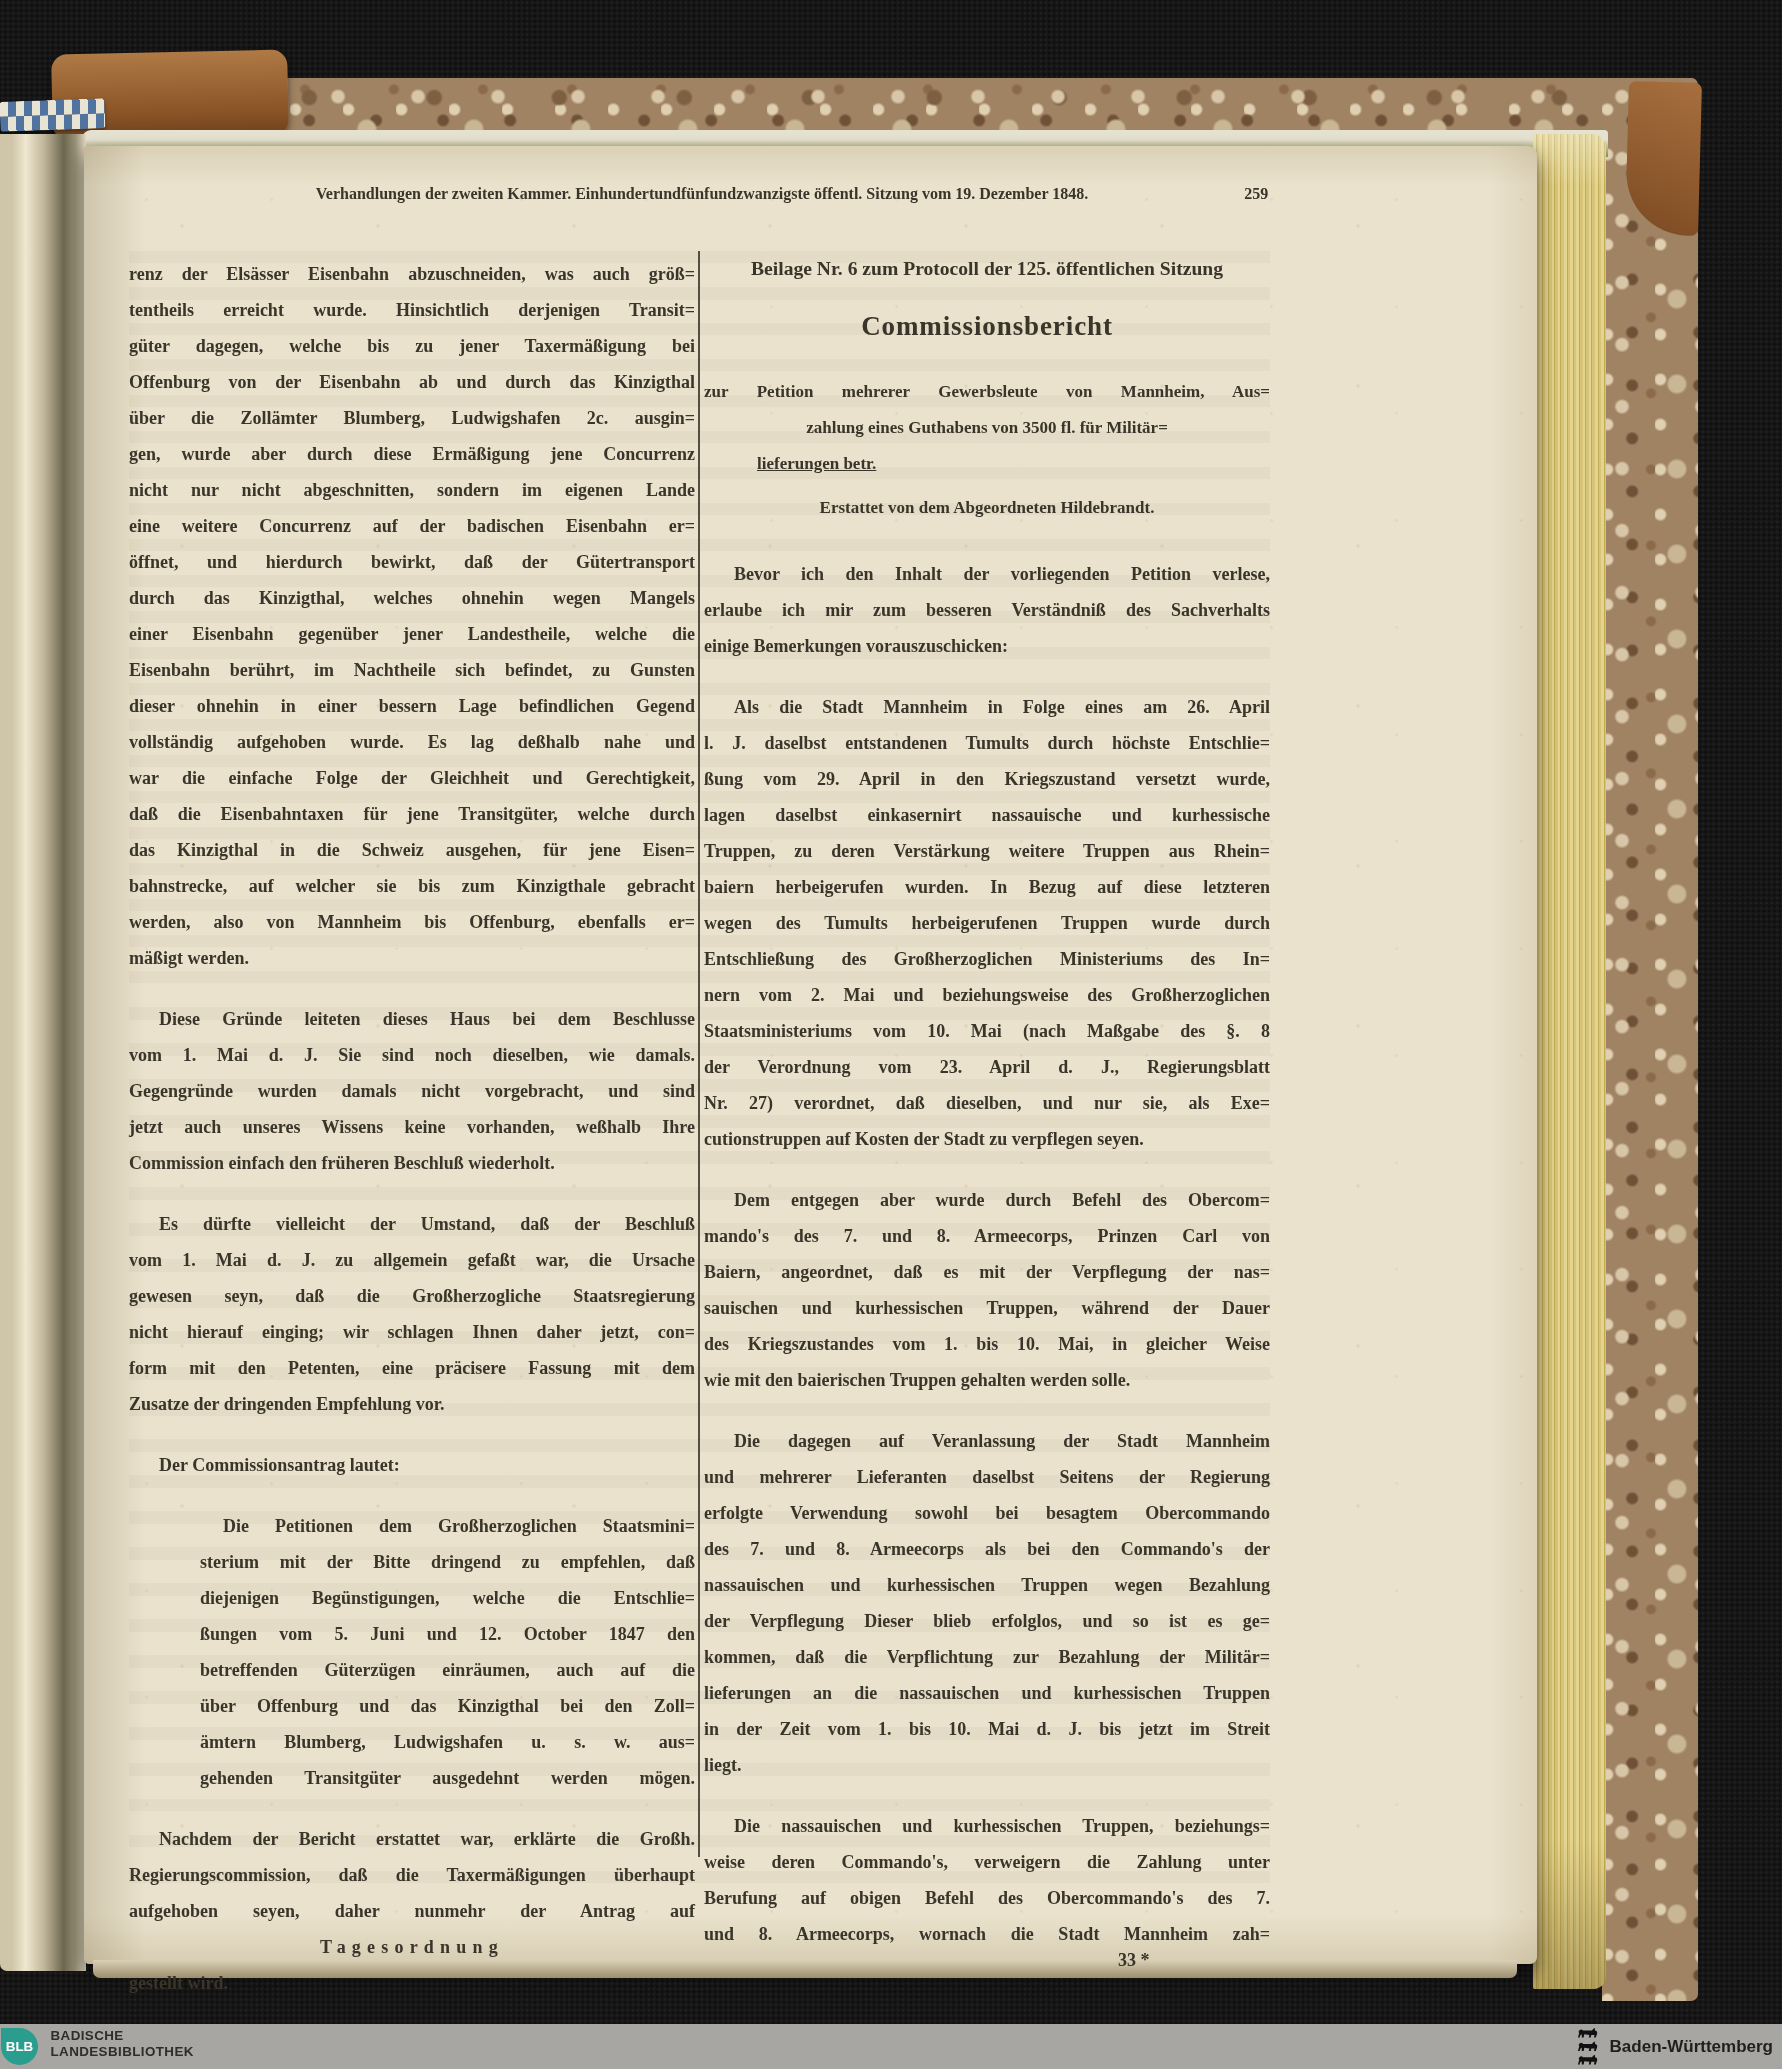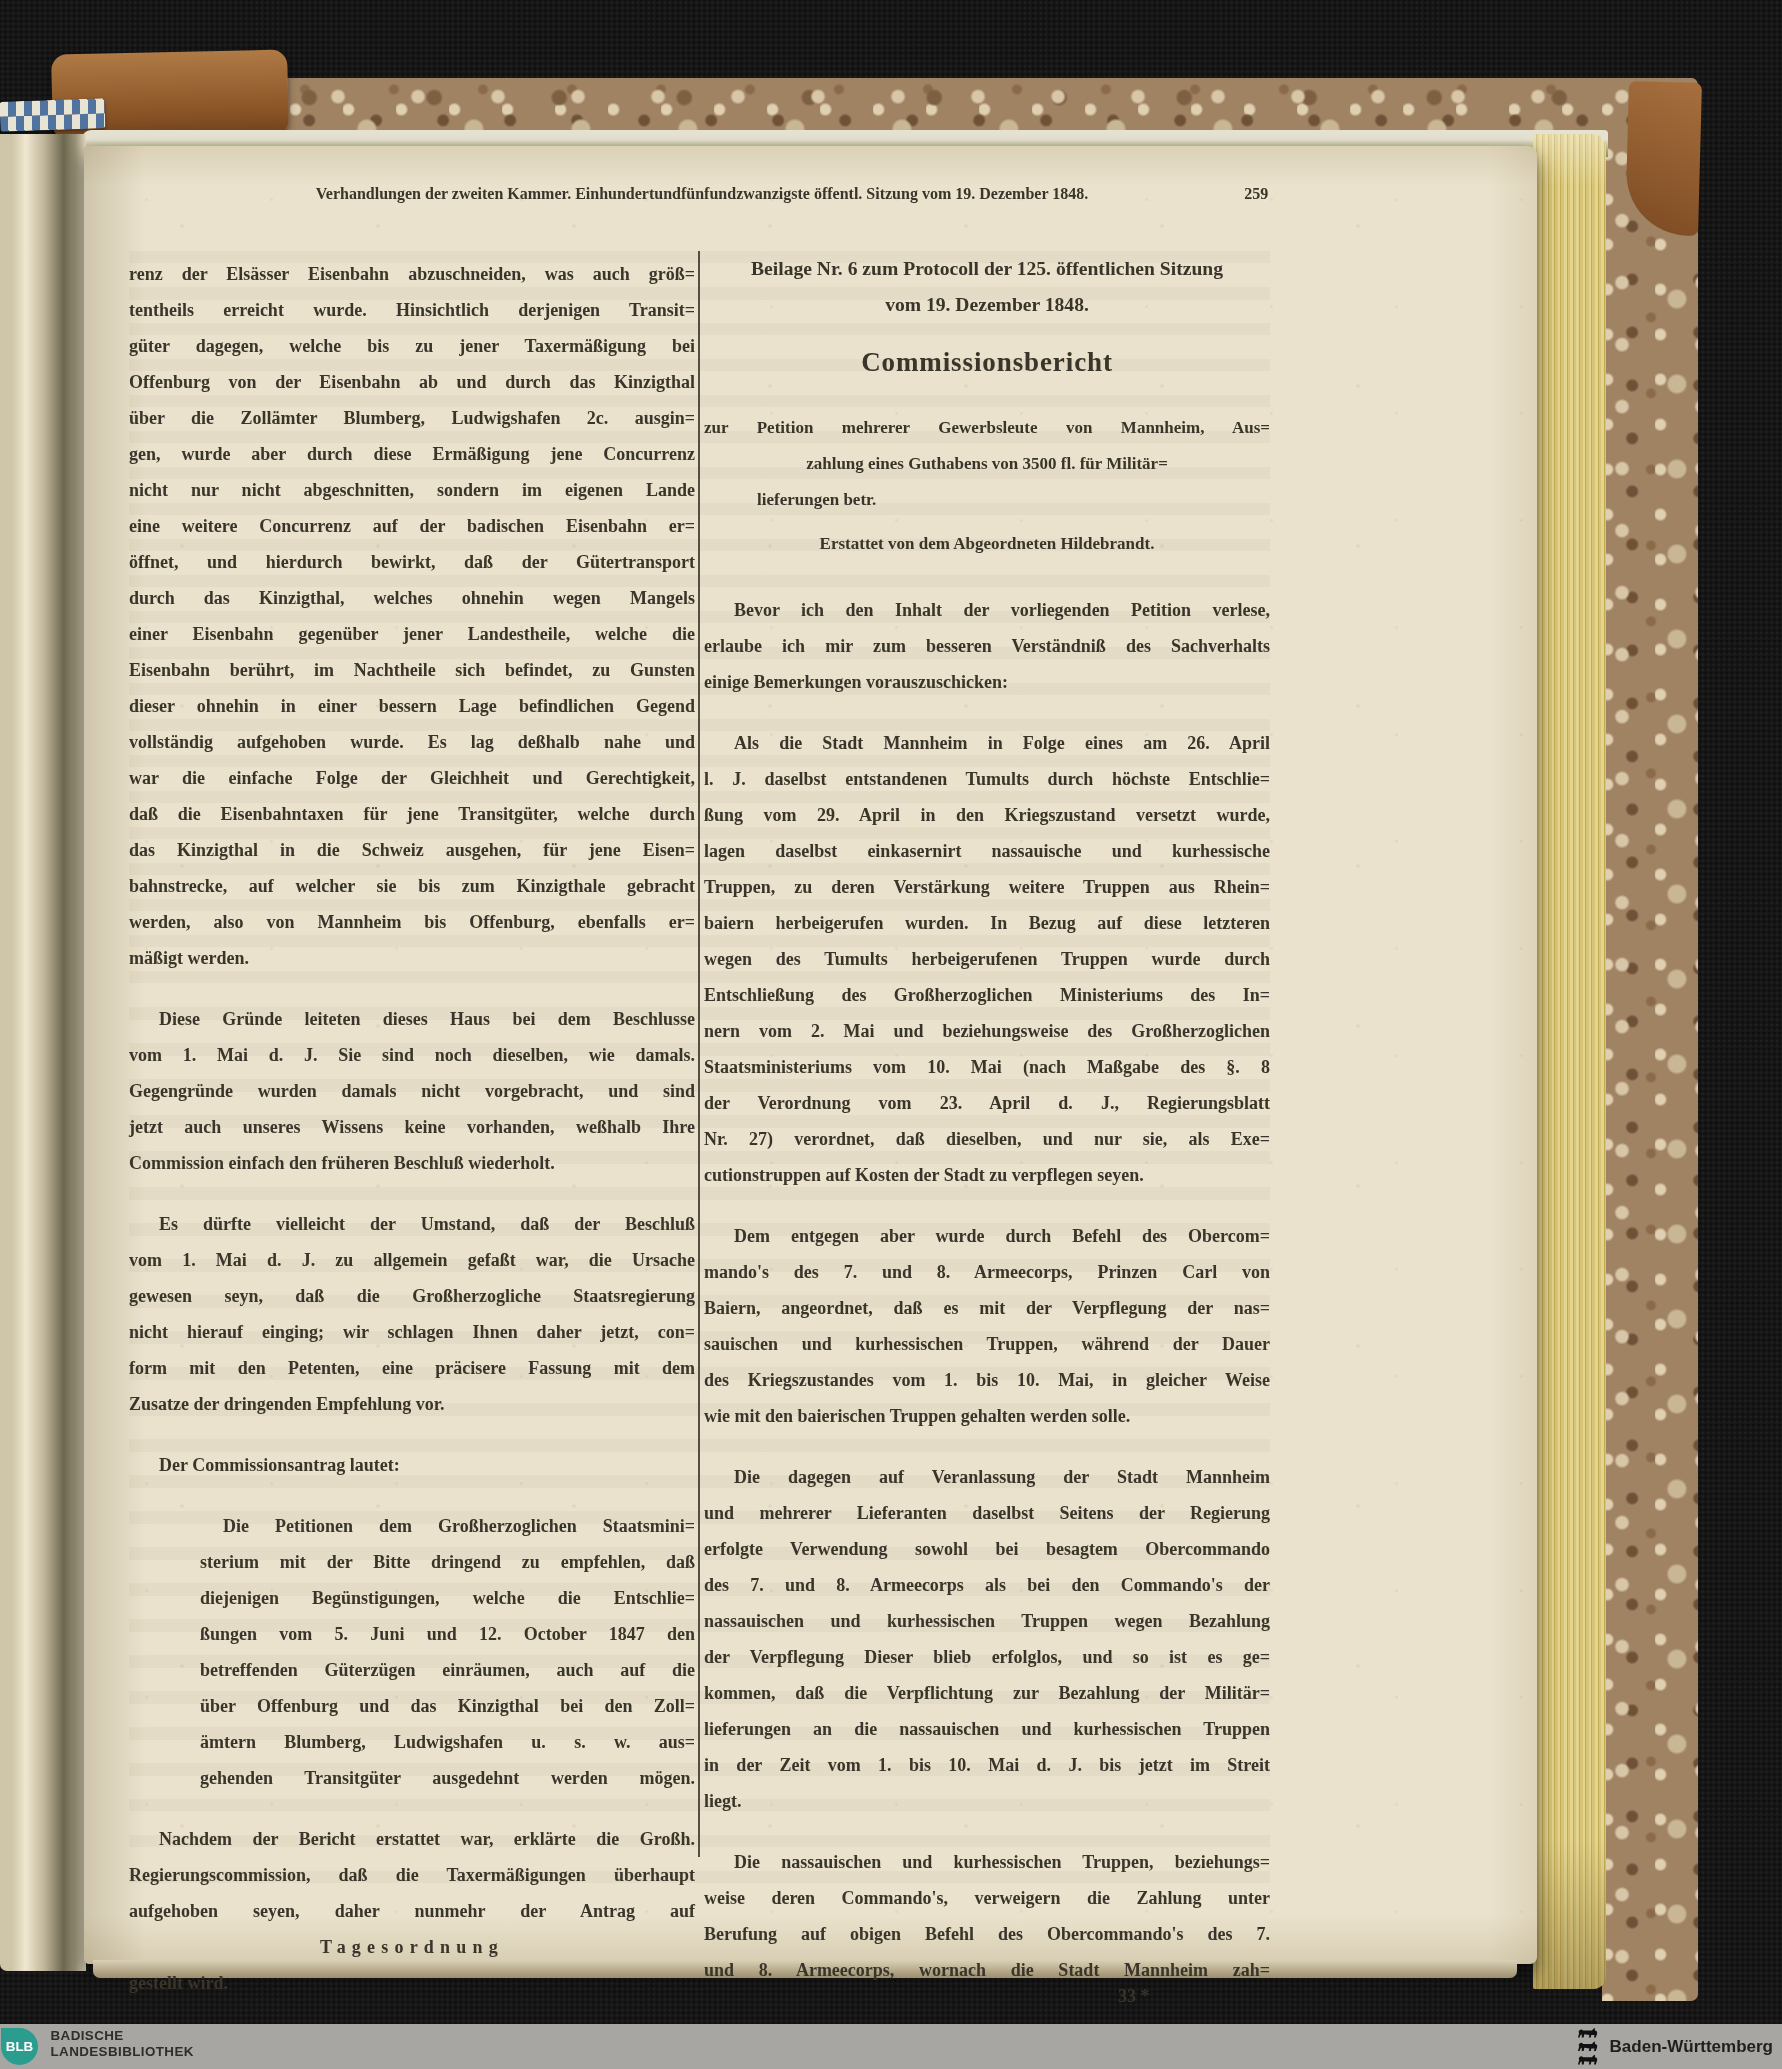--- a/index.html
+++ b/index.html
@@ -69,21 +69,21 @@
   .j{text-align:justify;text-align-last:justify;}
   .e{text-align:left;text-align-last:left;}
   .c{text-align:center;text-align-last:center;}
   .f{text-indent:30px;margin-top:25px;}
   .b{padding-left:71px;}
   .b.f{text-indent:23px;}
   .sp{letter-spacing:6.2px;}
   .bl{font-size:19.6px;}
   .ttl{font-size:27px;line-height:39px;margin:19.6px 0 28.5px;letter-spacing:0.9px;}
   .sub{font-size:17px;}
-  .sub3{padding-left:53px;text-align:left;text-align-last:left;}
+  .sub3{padding-left:53px;text-align:left;text-align-last:left;text-decoration:underline;}
   .rep{font-size:17px;line-height:25px;margin:13.4px 0 21.4px;}
   .sig{padding-left:414px;text-align:left;text-align-last:left;margin-top:-10.7px;}
   
   .footer{position:absolute;left:0;right:0;bottom:0;height:45px;background:#a7a6a2;
     display:flex;align-items:center;justify-content:space-between;
     font-family:"Liberation Sans","DejaVu Sans",sans-serif;}
   .flib{display:flex;align-items:flex-start;gap:12.5px;padding-left:1px;}
   .blb-logo{width:37px;height:37px;background:#2a9d8f;border-radius:0 50% 50% 50%;
     display:flex;align-items:center;justify-content:center;color:#fff;font-size:13.4px;font-weight:bold;}
   .libname{font-size:13.4px;font-weight:bold;color:#2e2e2c;line-height:16px;letter-spacing:0.4px;}
@@ -156,21 +156,20 @@
       <div class="pline b j">gehenden Transitgüter ausgedehnt werden mögen.</div>
       <div class="pline f j">Nachdem der Bericht erstattet war, erklärte die Großh.</div>
       <div class="pline j">Regierungscommission, daß die Taxermäßigungen überhaupt</div>
       <div class="pline j">aufgehoben seyen, daher nunmehr der Antrag auf</div>
       <div class="pline c sp">Tagesordnung</div>
       <div class="pline e">gestellt wird.</div>
     </div>
   <div class="divider"></div>
   <div class="col ink" id="col-right">
       <div class="pline c bl">Beilage Nr. 6 zum Protocoll der 125. öffentlichen Sitzung</div>
-      <div class="pline c bl">vom 19. Dezember 1848.</div>
       <div class="pline c ttl">Commissionsbericht</div>
       <div class="pline j sub">zur Petition mehrerer Gewerbsleute von Mannheim, Aus=</div>
       <div class="pline c sub">zahlung eines Guthabens von 3500 fl. für Militär=</div>
       <div class="pline sub sub3">lieferungen betr.</div>
       <div class="pline c rep">Erstattet von dem Abgeordneten Hildebrandt.</div>
       <div class="pline f j">Bevor ich den Inhalt der vorliegenden Petition verlese,</div>
       <div class="pline j">erlaube ich mir zum besseren Verständniß des Sachverhalts</div>
       <div class="pline e">einige Bemerkungen vorauszuschicken:</div>
       <div class="pline f j">Als die Stadt Mannheim in Folge eines am 26. April</div>
       <div class="pline j">l. J. daselbst entstandenen Tumults durch höchste Entschlie=</div>

